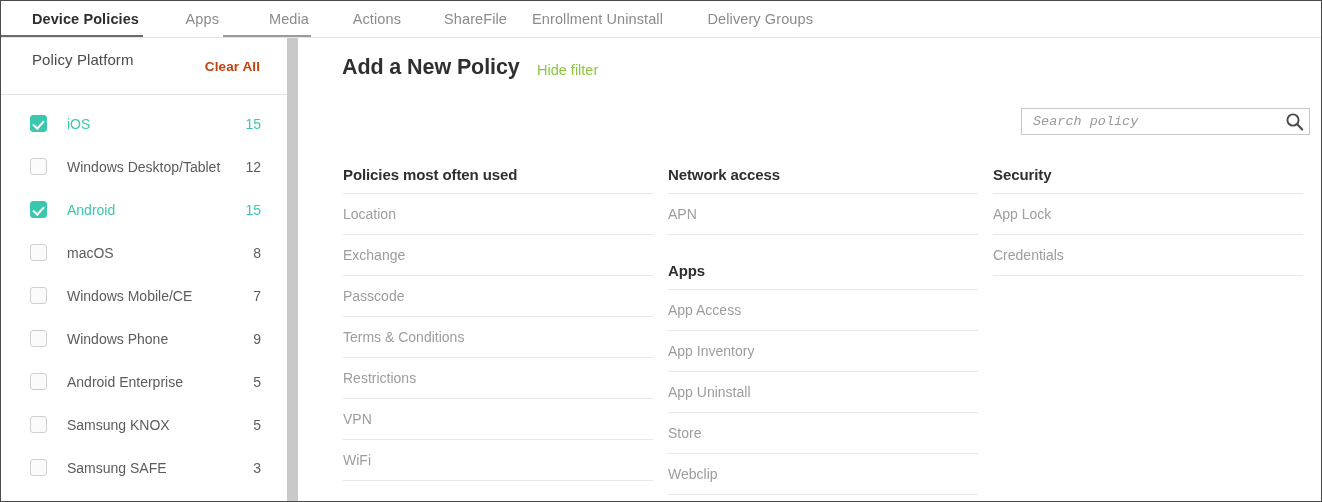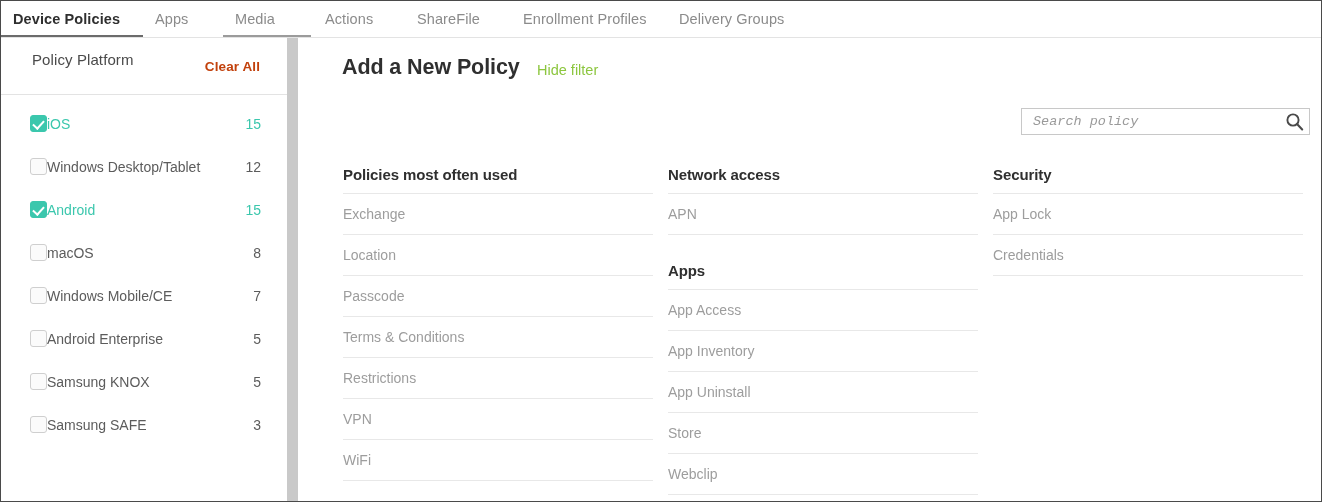--- a/index.html
+++ b/index.html
@@ -27,24 +27,24 @@
   #tabstrip .tabs {
     display: flex;
     align-items: center;
     height: 36px;
     padding-left: 0;
   }
   .tab {
     font-size: 14.5px;
     color: #8b8b8b;
     letter-spacing: 0.1px;
-    padding: 0 12px;
+    padding: 0 4px;
     height: 36px;
     line-height: 36px;
-    text-align: left;
+    text-align: right;
     white-space: nowrap;
     cursor: pointer;
   }
   .tab.active {
     color: #2f2f2f;
     font-weight: bold;
   }
   #tab-device-policies { width: 142px; }
   #tab-apps { width: 80px; }
   #tab-media { width: 90px; }
@@ -126,20 +126,21 @@
   .cbox.checked::after {
     content: "";
     position: absolute;
     left: 4px; top: 2px;
     width: 5px; height: 9px;
     border: solid #ffffff;
     border-width: 0 2px 2px 0;
     transform: rotate(42deg);
   }
   .platform-label {
+    margin-left: 20px;
     font-size: 14px;
     color: #5c5c5c;
     white-space: nowrap;
     flex: 1 1 auto;
   }
   .platform-row.on .platform-label { color: #3bc7ad; }
   .platform-count {
     font-size: 14px;
     color: #5c5c5c;
     text-align: right;
@@ -255,21 +256,21 @@
 
 <div id="page">
 
   <div id="tabstrip">
     <div class="tabs" id="tabs-container">
         <div class="tab active" id="tab-device-policies">Device Policies</div>
         <div class="tab" id="tab-apps">Apps</div>
         <div class="tab" id="tab-media">Media</div>
         <div class="tab" id="tab-actions">Actions</div>
         <div class="tab" id="tab-sharefile">ShareFile</div>
-        <div class="tab" id="tab-enrollment">Enrollment Profiles</div>
+        <div class="tab" id="tab-enrollment">Enrollment Uninstall</div>
         <div class="tab" id="tab-delivery">Delivery Groups</div>
       </div>
     <div id="tab-underline-active"></div>
     <div id="tab-underline-secondary"></div>
   </div>
   <div id="tabstrip-bottom-border"></div>
 
   <div id="sidebar">
     <div id="sidebar-header">
       <div id="policy-platform-title">Policy Platform</div>
@@ -296,20 +297,25 @@
           <div class="platform-label">macOS</div>
           <div class="platform-count">8</div>
         </div>
         <div class="platform-row">
           <div class="cbox"></div>
           <div class="platform-label">Windows Mobile/CE</div>
           <div class="platform-count">7</div>
         </div>
         <div class="platform-row">
           <div class="cbox"></div>
+          <div class="platform-label">Windows Phone</div>
+          <div class="platform-count">9</div>
+        </div>
+        <div class="platform-row">
+          <div class="cbox"></div>
           <div class="platform-label">Android Enterprise</div>
           <div class="platform-count">5</div>
         </div>
         <div class="platform-row">
           <div class="cbox"></div>
           <div class="platform-label">Samsung KNOX</div>
           <div class="platform-count">5</div>
         </div>
         <div class="platform-row">
           <div class="cbox"></div>
@@ -336,22 +342,22 @@
           <circle cx="8" cy="8" r="5.6" fill="none" stroke="#4a4a4a" stroke-width="1.9"></circle>
           <line x1="12" y1="12" x2="17.2" y2="17.4" stroke="#4a4a4a" stroke-width="2.1" stroke-linecap="round"></line>
         </svg>
       </span>
     </div>
 
     <div id="columns">
       <div class="col" id="col-1">
           <div class="col-inner">
             <div class="section-title">Policies most often used</div>
+            <div class="policy-item">Location</div>
             <div class="policy-item">Exchange</div>
-            <div class="policy-item">Location</div>
             <div class="policy-item">Passcode</div>
             <div class="policy-item">Terms &amp; Conditions</div>
             <div class="policy-item">Restrictions</div>
             <div class="policy-item">VPN</div>
             <div class="policy-item">WiFi</div>
             <div class="section-end"></div>
           </div>
         </div>
       <div class="col" id="col-2">
           <div class="col-inner">

